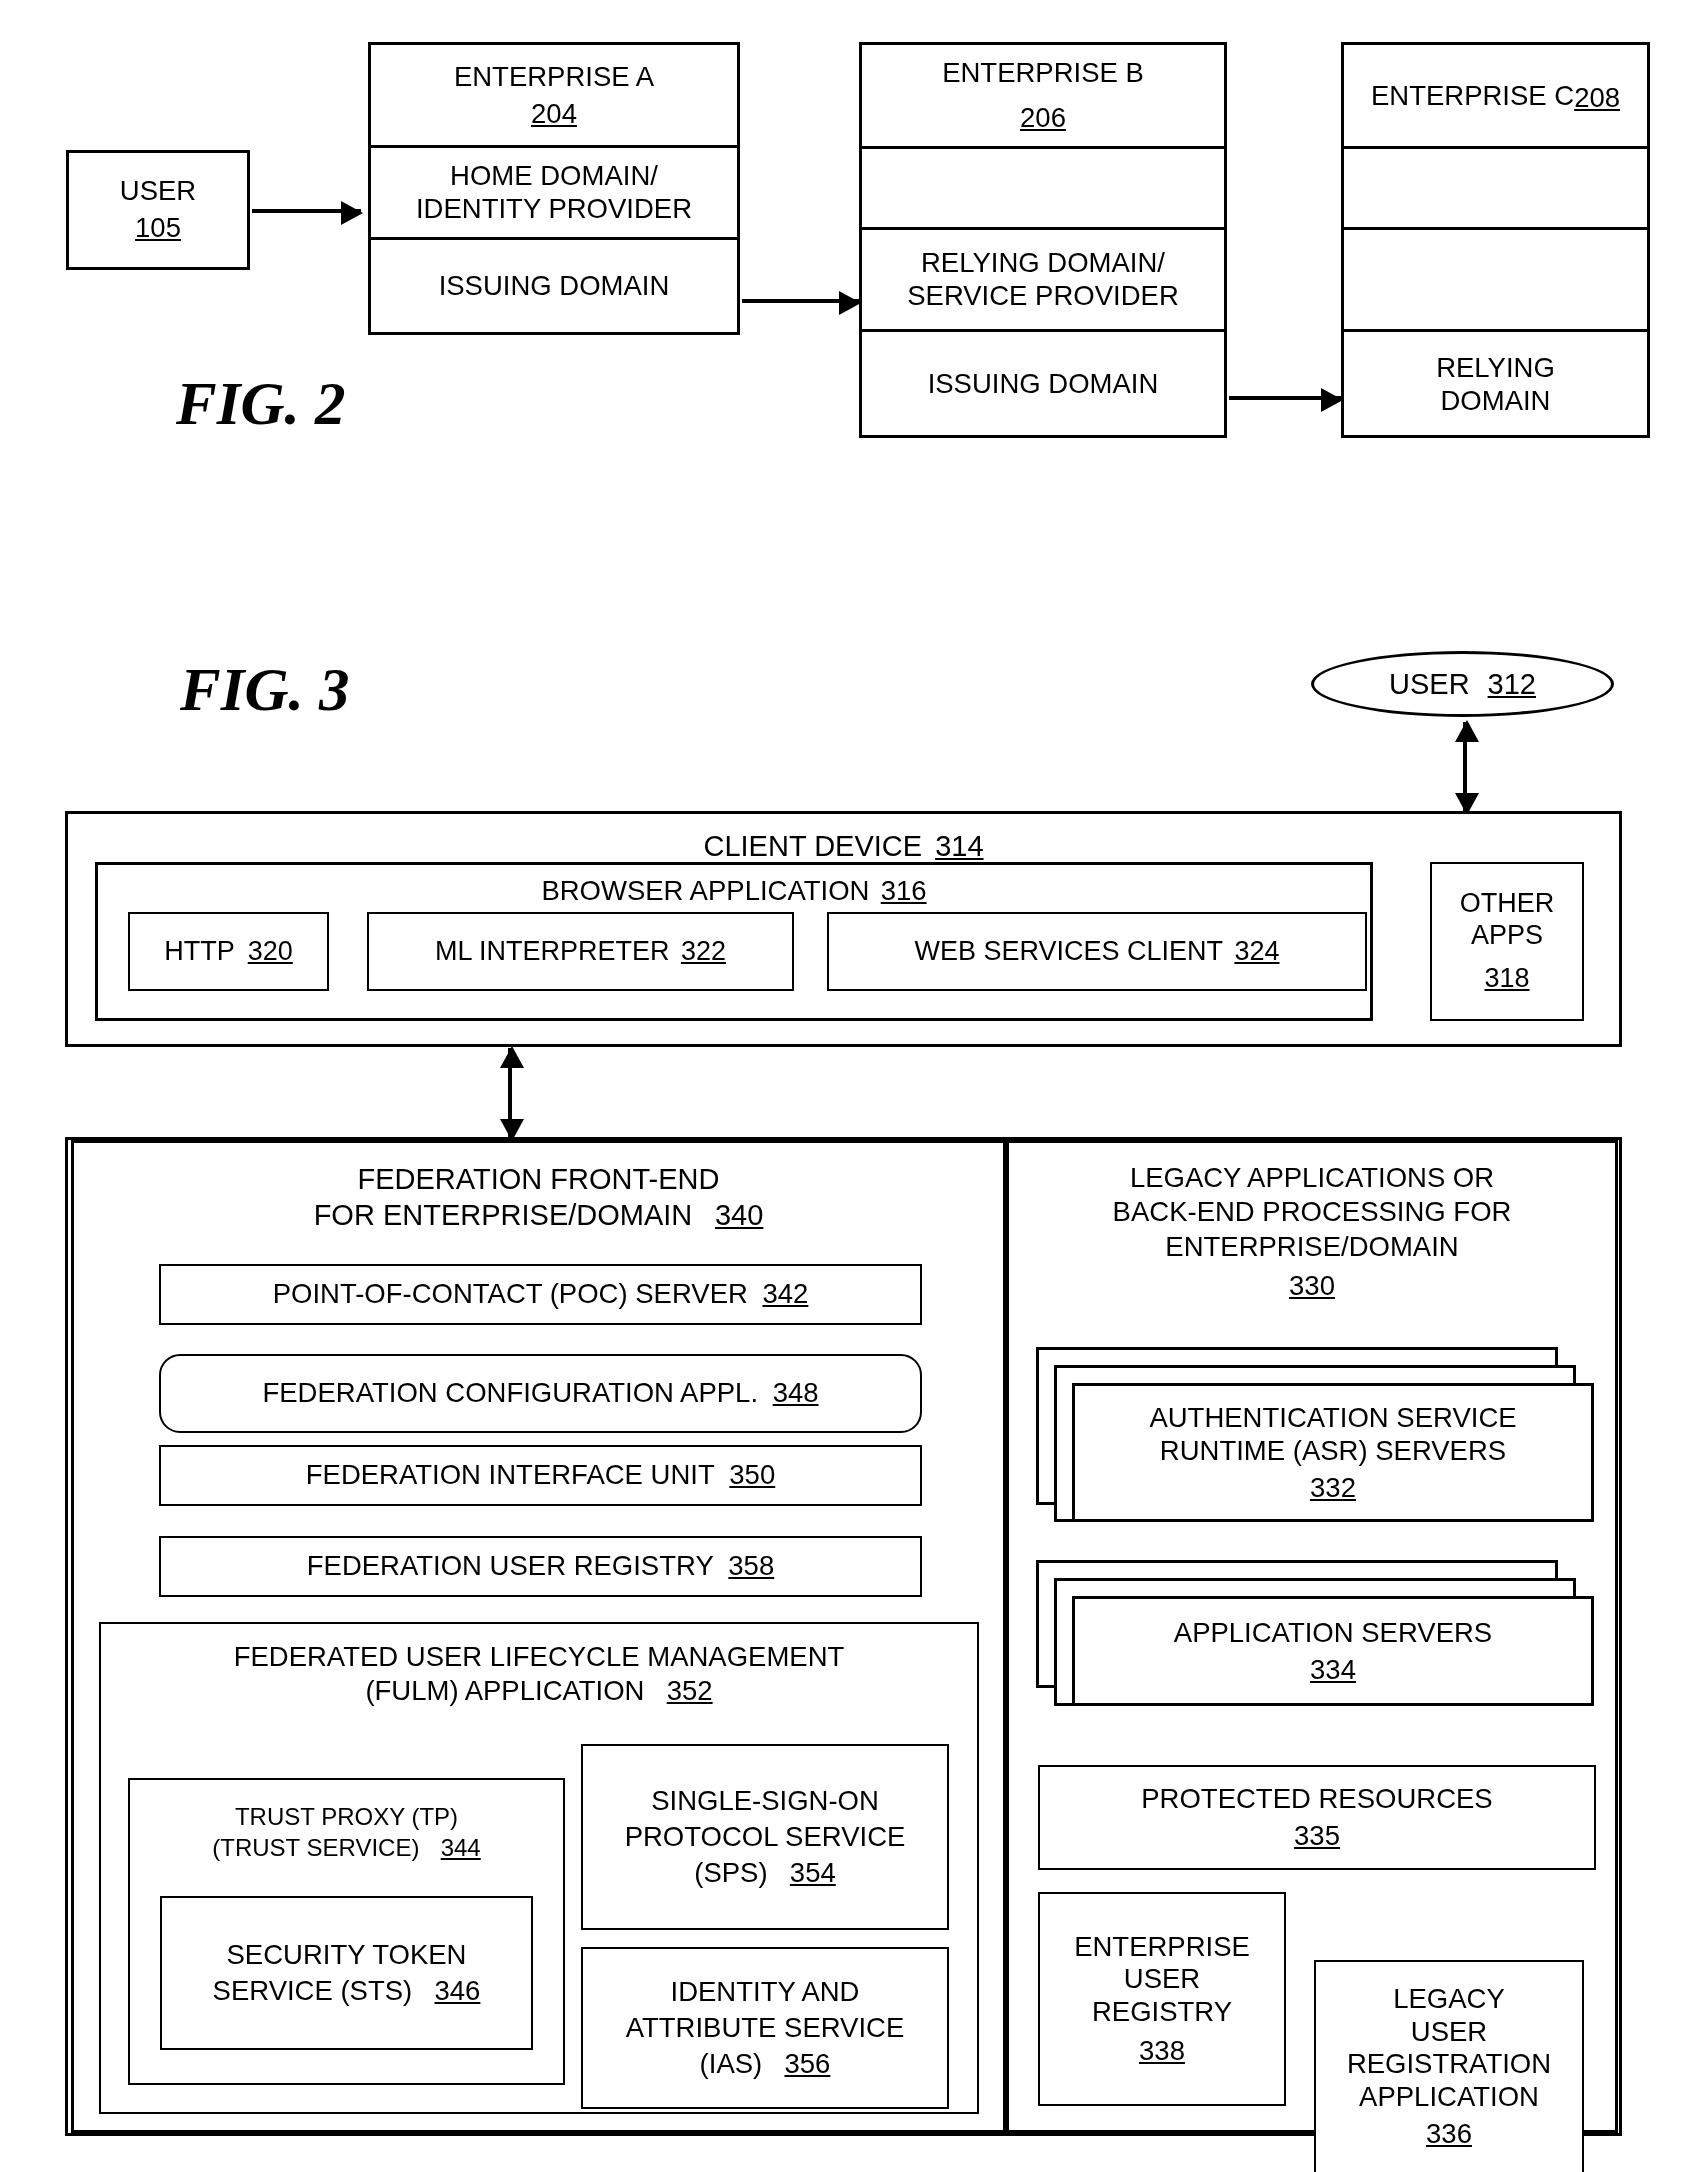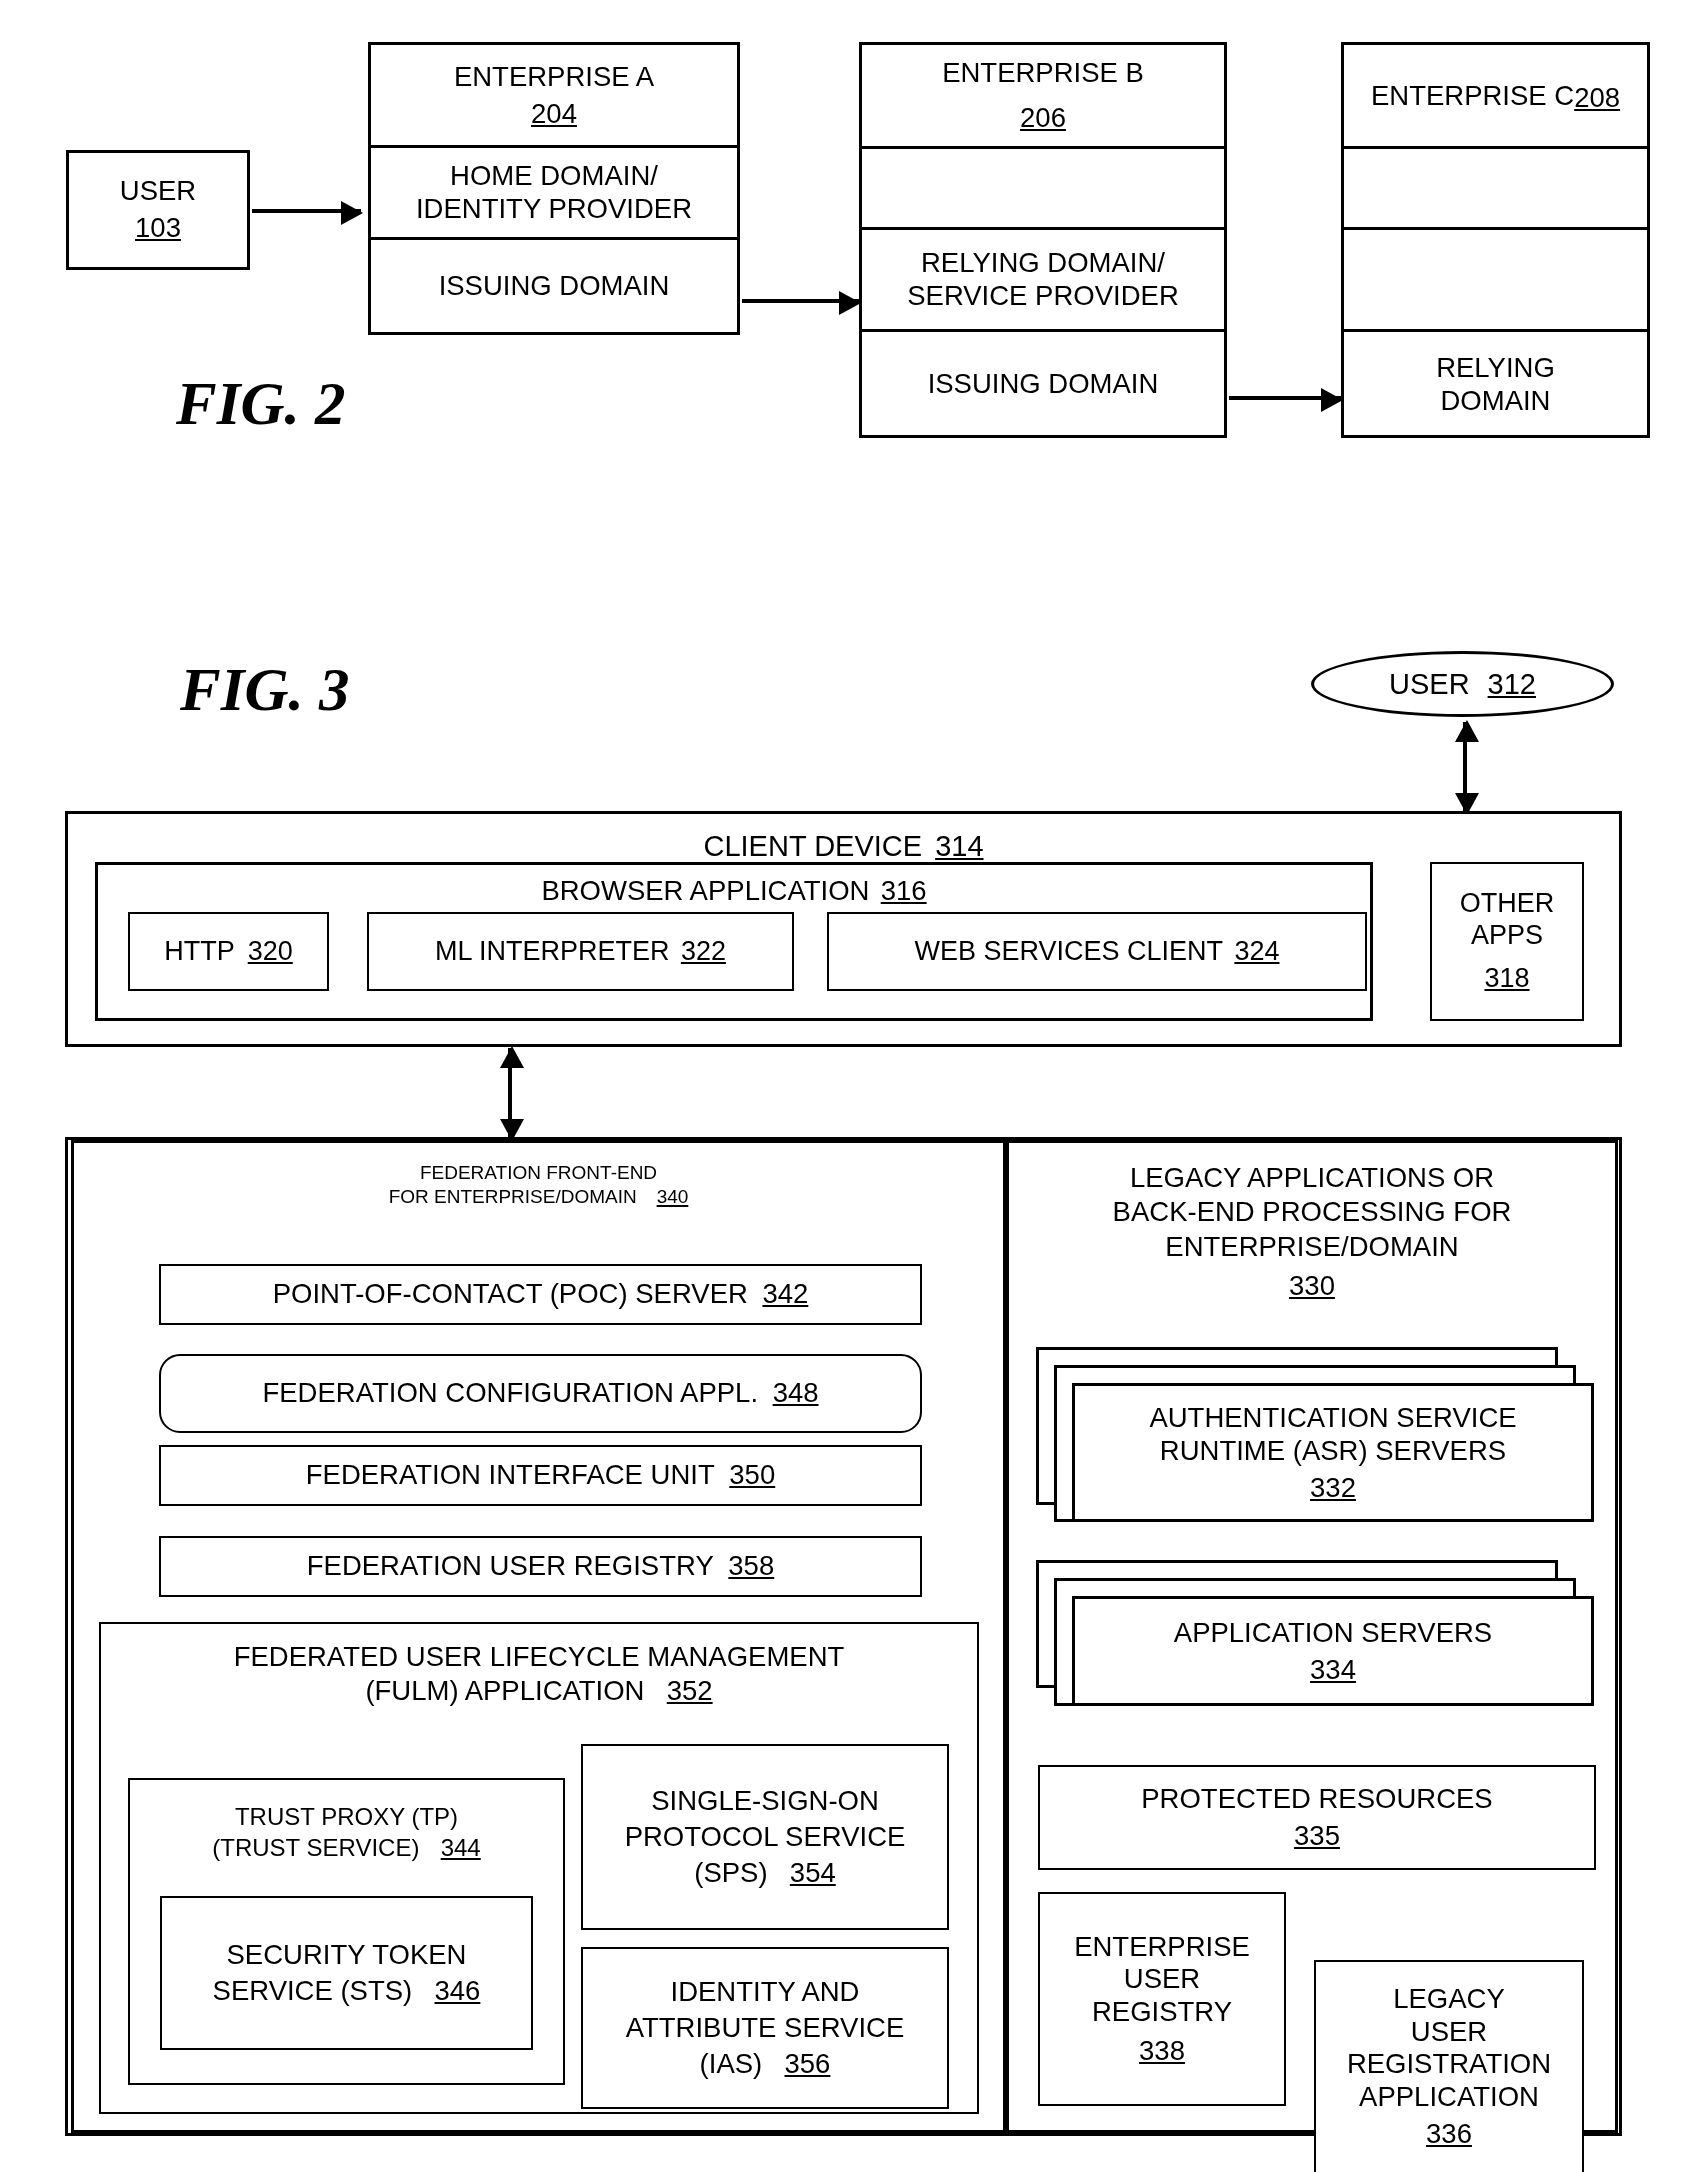--- a/index.html
+++ b/index.html
@@ -147,21 +147,21 @@
     line-height: 1.2;
   }
 </style>
 </head>
 <body>
 
 <div class="canvas">
 
   <div class="box" style="left:66px; top:150px; width:184px; height:120px; font-size:27.5px;">
     <span class="lbl">USER</span>
-    <span class="lbl num" style="margin-top:4.9px;">103</span>
+    <span class="lbl num" style="margin-top:4.9px;">105</span>
   </div>
 
   <div class="arrow-h" style="left:252px; top:209px; width:109px;"></div>
 
   <div class="entcol" style="left:368px; top:42px; width:372px; height:293px; font-size:27.5px;">
     <div class="entrow" style="height:104px; flex-direction:column;">
       <span class="lbl">ENTERPRISE A</span>
       <span class="lbl num" style="margin-top:4.9px;">204</span>
     </div>
     <div class="entrow" style="height:93px;">
@@ -267,21 +267,21 @@
     <span class="lbl">OTHER
 APPS</span>
     <span class="lbl num" style="margin-top:11.3px;">318</span>
   </div>
 
   <div class="arrow-v2" style="left:508px; top:1048px; height:91px;"></div>
 
   <div class="box" style="left:65px; top:1137px; width:1557px; height:999px;"></div>
 
   <div class="box" style="left:71px; top:1140px; width:935px; height:993px; justify-content:flex-start; padding-top:18px;">
-    <div style="font-size:19px; text-align:center; line-height:1.25;">
+    <div style="font-size:29px; text-align:center; line-height:1.25;">
       <span class="lbl" style="display:inline;">FEDERATION FRONT-END
 FOR ENTERPRISE/DOMAIN</span>
       <span style="display:inline-block; width:14.6px;"></span><span class="num">340</span>
     </div>
   </div>
 
   <div class="box thin" style="left:159px; top:1264px; width:763px; height:61px;">
     <div style="display:flex; align-items:center; justify-content:center; font-size:27.5px;">
       <span class="lbl">POINT-OF-CONTACT (POC) SERVER</span>
       <span style="display:inline-block; width:14.6px;"></span>

